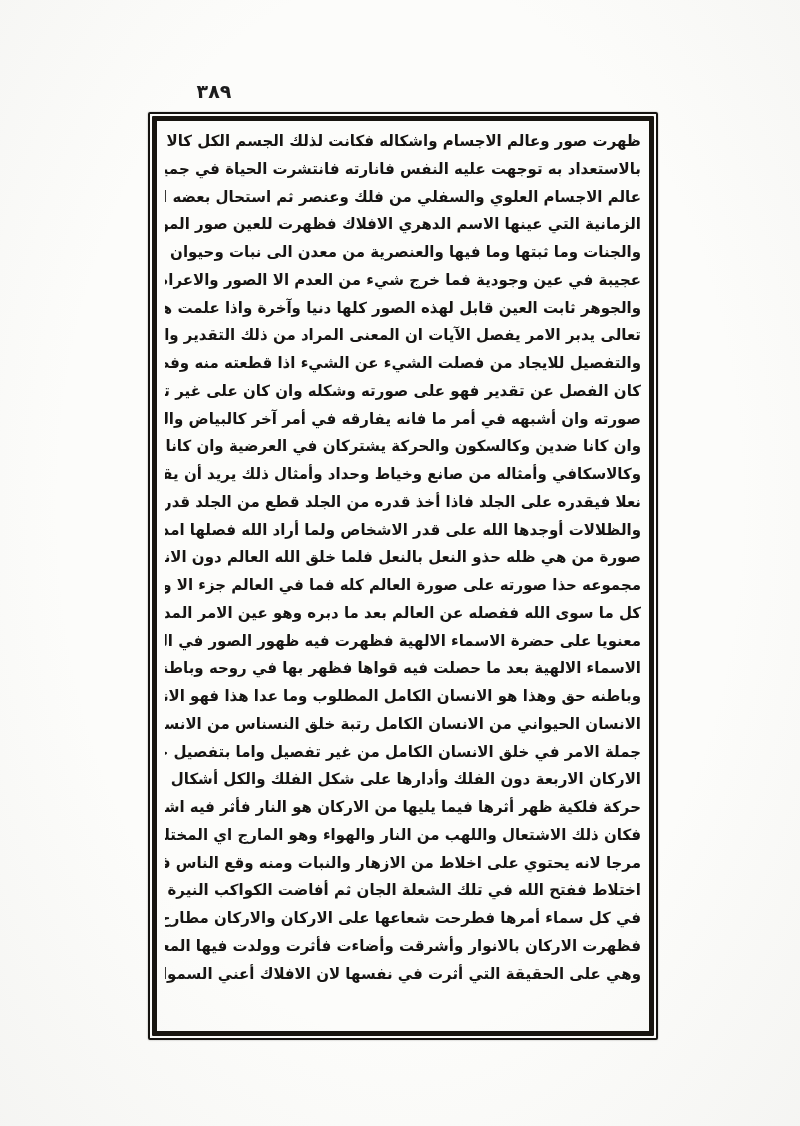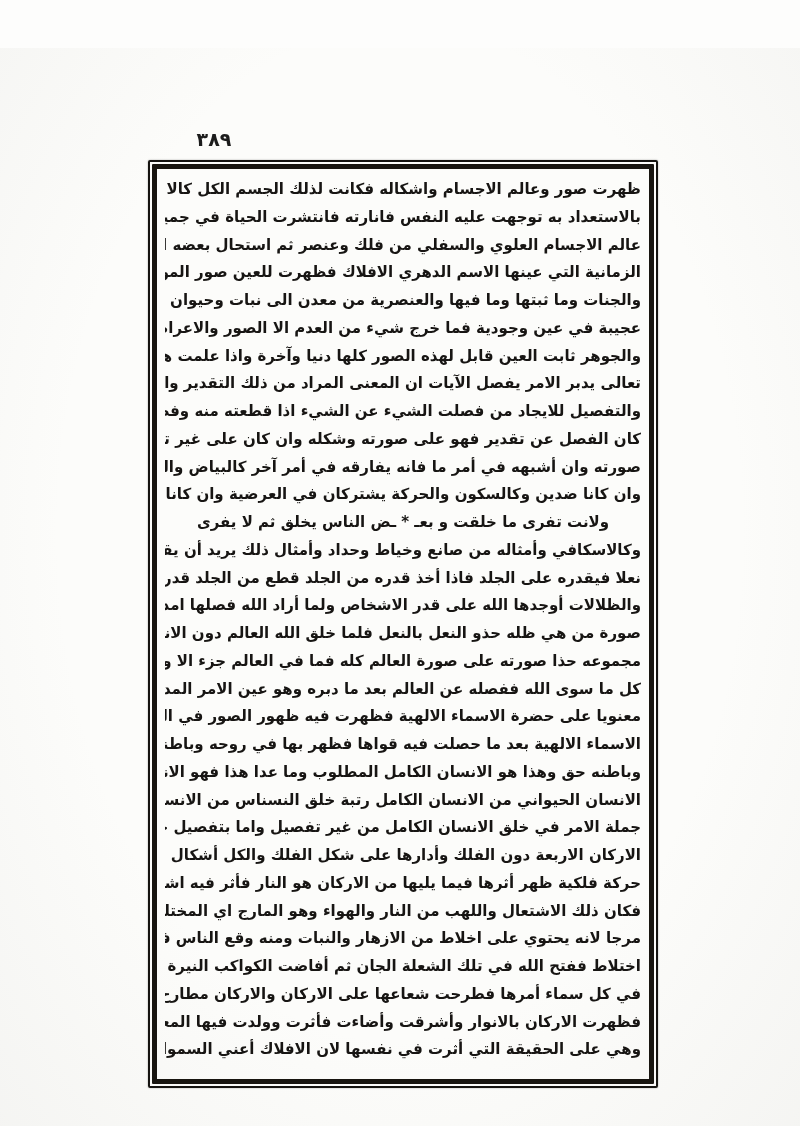--- a/index.html
+++ b/index.html
@@ -13,21 +13,20 @@
     background: #fdfdfc;
     font-family: "DejaVu Sans", sans-serif;
     overflow: hidden;
   }
   .scan-page {
     position: absolute;
     inset: 0;
     background:
       radial-gradient(ellipse at 50% 45%, rgba(255,255,255,0) 60%, rgba(180,180,175,0.10) 100%),
       #fcfcfa;
-    margin-top: 48px;
   }
   .page-number {
     position: absolute;
     top: 80px;
     left: 192px;
     width: 44px;
     font-size: 19px;
     font-weight: bold;
     color: #1c1c1c;
     text-align: center;
@@ -93,21 +92,20 @@
         <div class="text-line">عالم الاجسام العلوي والسفلي من فلك وعنصر ثم استحال بعضه الى بعض لتأثير حكم الحركة</div>
         <div class="text-line">الزمانية التي عينها الاسم الدهري الافلاك فظهرت للعين صور المولدات الفلكية كالكواكب</div>
         <div class="text-line">والجنات وما ثبتها وما فيها والعنصرية من معدن الى نبات وحيوان وصور غريبة وأشكال</div>
         <div class="text-line">عجيبة في عين وجودية فما خرج شيء من العدم الا الصور والاعراض من تركيب وتحليل</div>
         <div class="text-line">والجوهر ثابت العين قابل لهذه الصور كلها دنيا وآخرة واذا علمت هذا وتقرر فاعلم ان قوله</div>
         <div class="text-line">تعالى يدبر الامر يفصل الآيات ان المعنى المراد من ذلك التقدير والايجاد فالتدبير للتقدير</div>
         <div class="text-line">والتفصيل للايجاد من فصلت الشيء عن الشيء اذا قطعته منه وفصلت بينه وبينه حتى تميز فان</div>
         <div class="text-line">كان الفصل عن تقدير فهو على صورته وشكله وان كان على غير تقدير فقد لا يكون على</div>
         <div class="text-line">صورته وان أشبهه في أمر ما فانه يفارقه في أمر آخر كالبياض والسواد يشتركان في اللونية</div>
         <div class="text-line">وان كانا ضدين وكالسكون والحركة يشتركان في العرضية وان كانا مختلفين قال الشاعر</div>
-        <div class="text-line poetry">ولانت تفرى ما خلقت و بعـ * ـض الناس يخلق ثم لا يفرى</div>
         <div class="text-line">وكالاسكافي وأمثاله من صانع وخياط وحداد وأمثال ذلك يريد أن يقطع من جلد نعلا فيأخذ</div>
         <div class="text-line">نعلا فيقدره على الجلد فاذا أخذ قدره من الجلد قطع من الجلد قدر ذلك النعل وفصله منه</div>
         <div class="text-line">والظلالات أوجدها الله على قدر الاشخاص ولما أراد الله فصلها امدها فظهرت أعيانها على</div>
         <div class="text-line">صورة من هي ظله حذو النعل بالنعل فلما خلق الله العالم دون الانسان الكامل اي دون</div>
         <div class="text-line">مجموعه حذا صورته على صورة العالم كله فما في العالم جزء الا وهو في صورة الانسان وأريد بالعالم</div>
         <div class="text-line">كل ما سوى الله ففصله عن العالم بعد ما دبره وهو عين الامر المدبر ثم انه تعالى حذاه حذوا</div>
         <div class="text-line">معنويا على حضرة الاسماء الالهية فظهرت فيه ظهور الصور في المرآة للرائي ثم فصله عن حضرة</div>
         <div class="text-line">الاسماء الالهية بعد ما حصلت فيه قواها فظهر بها في روحه وباطنه فظاهر الانسان خلق</div>
         <div class="text-line">وباطنه حق وهذا هو الانسان الكامل المطلوب وما عدا هذا فهو الانسان الحيواني ورتبة</div>
         <div class="text-line">الانسان الحيواني من الانسان الكامل رتبة خلق النسناس من الانسان الحيواني وهذا</div>

